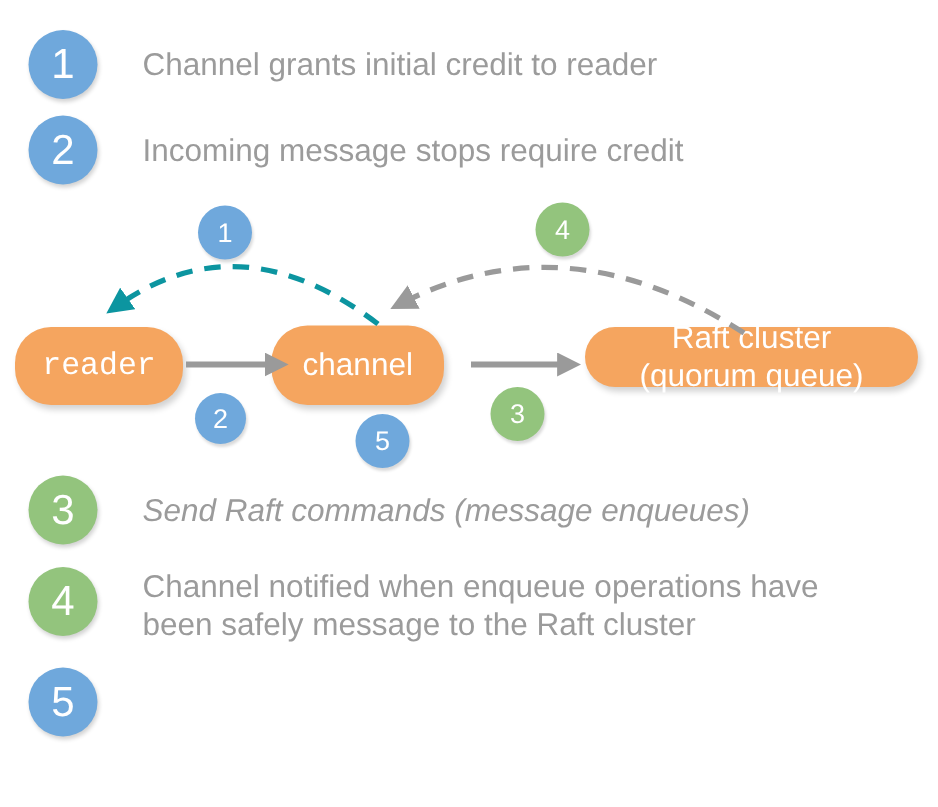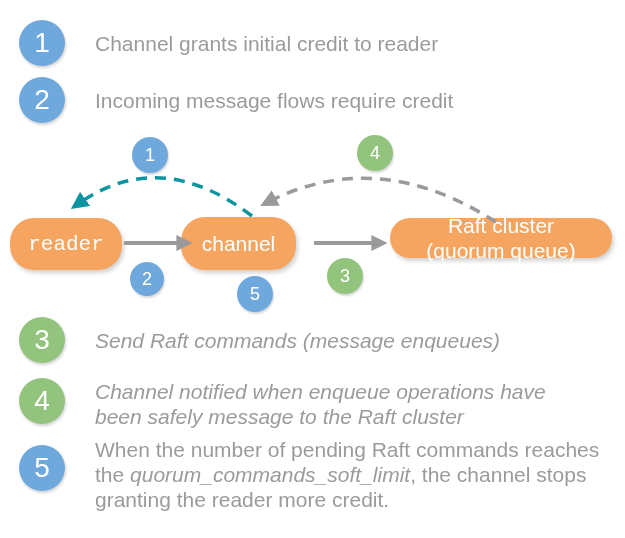--- a/index.html
+++ b/index.html
@@ -61,21 +61,21 @@
 </style>
 </head>
 <body>
 
 <div class="canvas">
 
   <div class="step-circle blue" style="left:19px;top:20px;">1</div>
   <div class="step-text" style="top:31px;">Channel grants initial credit to reader</div>
 
   <div class="step-circle blue" style="left:19px;top:77px;">2</div>
-  <div class="step-text" style="top:88px;">Incoming message flows require credit</div>
+  <div class="step-text" style="top:88px;">Incoming message stops require credit</div>
 
   <div class="node" style="left:10px;top:218px;width:112px;height:52px;font-family:Liberation Mono, monospace;">reader</div>
 
   <div class="node" style="left:181px;top:217px;width:115px;height:53px;">channel</div>
 
   <div class="node" style="left:390px;top:218px;width:222px;height:40px;">
     <span>Raft cluster</span>
     <span>(quorum queue)</span>
   </div>
 
@@ -104,27 +104,20 @@
   <div class="badge blue" style="left:132px;top:137px;">1</div>
   <div class="badge green" style="left:357px;top:135px;">4</div>
   <div class="badge blue" style="left:130px;top:262px;width:34px;height:34px;">2</div>
   <div class="badge green" style="left:327px;top:258px;">3</div>
   <div class="badge blue" style="left:237px;top:276px;">5</div>
 
   <div class="step-circle green" style="left:19px;top:317px;">3</div>
   <div class="step-text" style="top:328px;font-style:italic;">Send Raft commands (message enqueues)</div>
 
   <div class="step-circle green" style="left:19px;top:378px;">4</div>
-  <div class="step-text" style="top:379px;font-style:italic;">
+  <div class="step-text" style="top:379px;">
     <div>Channel notified when enqueue operations have</div>
     <div>been safely message to the Raft cluster</div>
   </div>
 
   <div class="step-circle blue" style="left:19px;top:445px;">5</div>
-  <div class="step-text" style="top:437px;">
-    <div>When the number of pending Raft commands reaches</div>
-    <div>
-      <span>the </span><span class="it">quorum_commands_soft_limit</span><span>, the channel stops</span>
-    </div>
-    <div>granting the reader more credit.</div>
-  </div>
 
 </div>
 
 </body></html>

